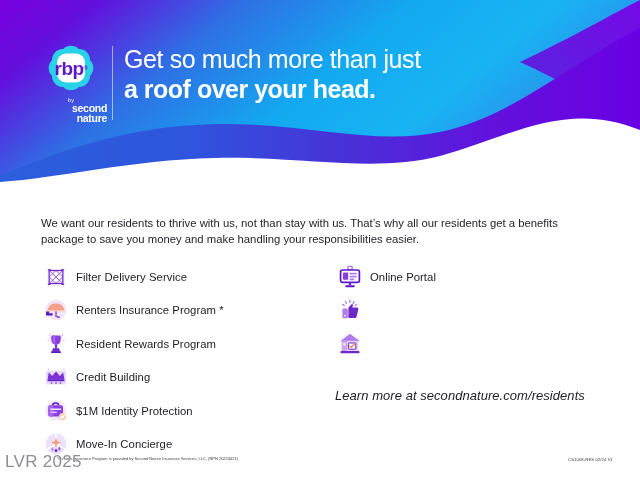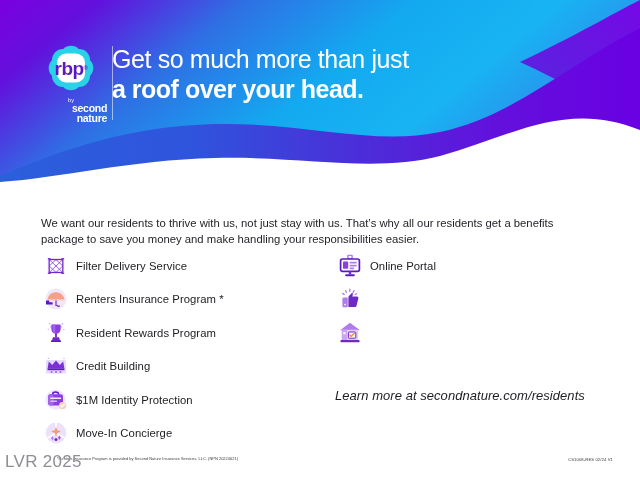--- a/index.html
+++ b/index.html
@@ -95,21 +95,21 @@
     left: 112px;
     top: 46px;
     width: 1px;
     height: 74px;
     background: rgba(255,255,255,0.55);
   }
 
   
   #headline {
     position: absolute;
-    left: 112px;
+    left: 124px;
     top: 44px;
     width: 420px;
     color: #ffffff;
   }
   #headline-line-1 {
     display: block;
     font-size: 25px;
     font-weight: 400;
     line-height: 30px;
     letter-spacing: -0.4px;
@@ -137,21 +137,21 @@
 
   
   #benefits {
     position: absolute;
     left: 41px;
     top: 248px;
     width: 560px;
   }
   .col {
     position: absolute;
-    top: 1px;
+    top: 12px;
   }
   #col-left  { left: 0px;   width: 290px; }
   #col-right { left: 294px; width: 280px; }
 
   .benefit-row {
     display: flex;
     align-items: center;
     height: 33.5px;
   }
   .benefit-icon {
@@ -287,21 +287,21 @@
     </div>
 
     <div id="logo-divider"></div>
 
     <div id="headline">
       <span id="headline-line-1">Get so much more than just</span>
       <span id="headline-line-2">a roof over your head.</span>
     </div>
   </div>
 
-  <p id="intro">We want our residents to thrive with us, not just stay with us. That’s why all our residents get a benefits package to save you money and make handling your responsibilities easier.</p>
+  <p id="intro">We want our residents to thrive with us, not than stay with us. That’s why all our residents get a benefits package to save you money and make handling your responsibilities easier.</p>
 
   <div id="benefits">
 
     <div class="col" id="col-left">
 
       <div class="benefit-row">
         <span class="benefit-icon">
           <svg width="22" height="22" viewBox="0 0 24 24">
             <rect x="3" y="3.5" width="18" height="17" rx="1.6" fill="#e7d9fb"></rect>
             <rect x="4.6" y="5" width="14.8" height="14" fill="#ffffff"></rect>

